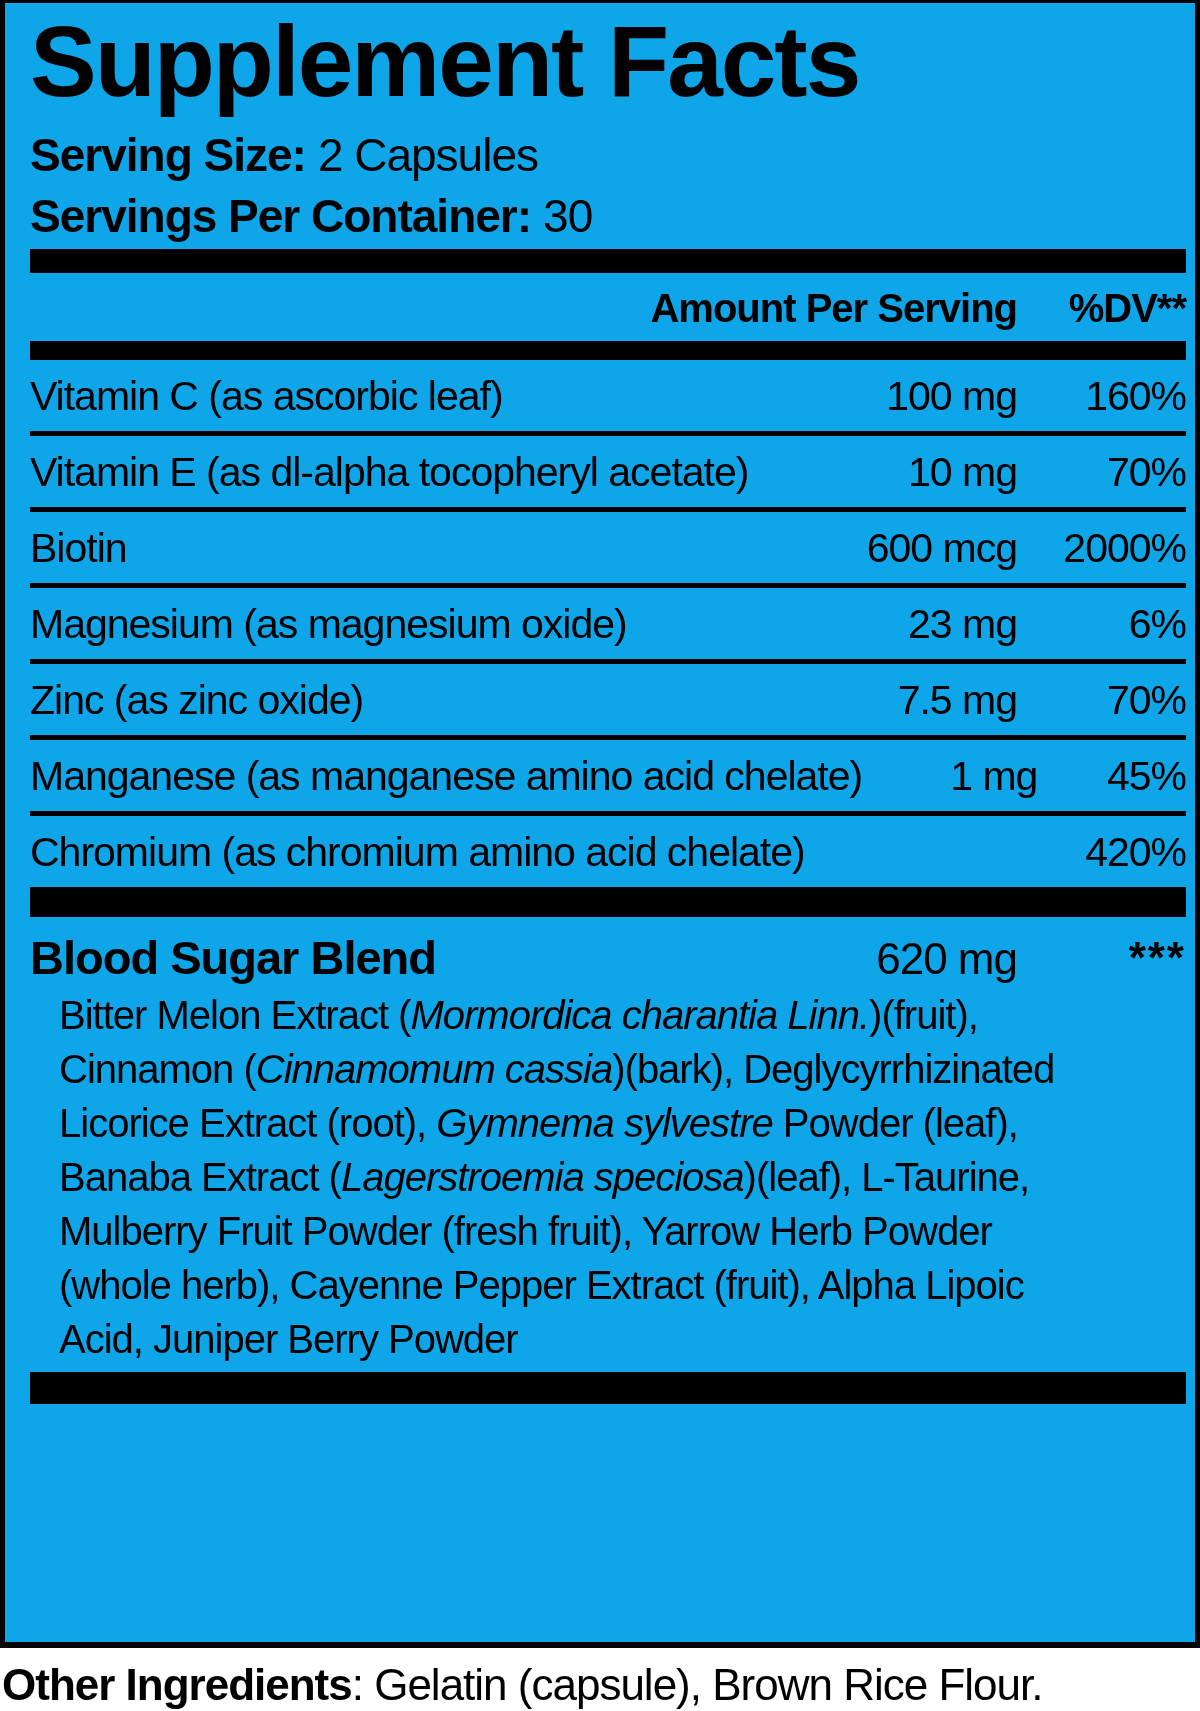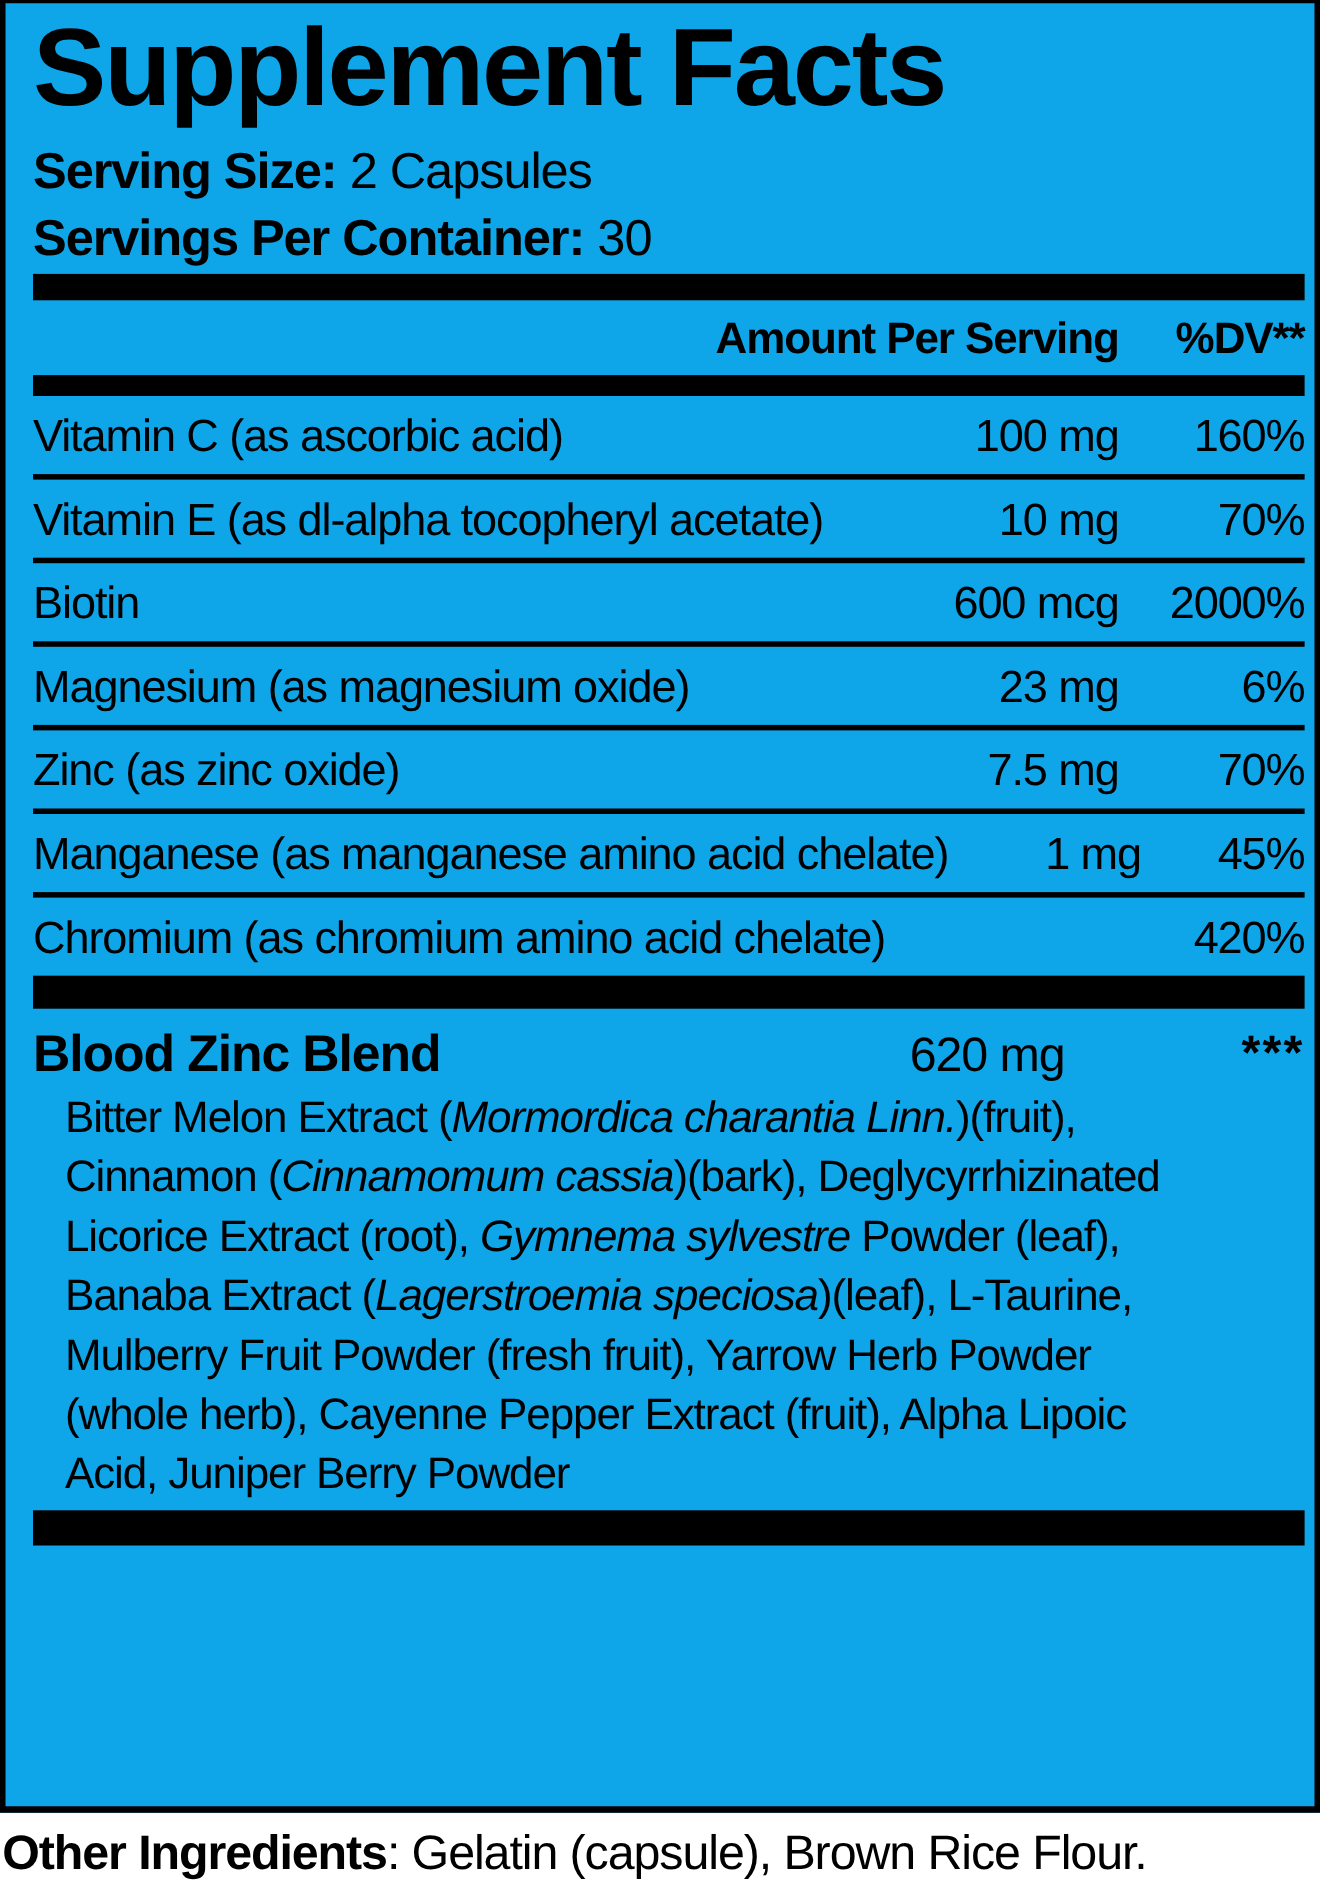--- a/index.html
+++ b/index.html
@@ -69,21 +69,21 @@
   .col-amount { width: 190px; text-align: right; white-space: nowrap; }
   .blend-row {
     display: flex;
     align-items: baseline;
     padding: 14px 0 0;
     font-size: 47px;
     line-height: 54px;
     letter-spacing: -1px;
   }
   .blend-name { flex: 1; font-weight: 700; white-space: nowrap; }
-  .blend-amount { width: 190px; text-align: left; font-size: 44px; white-space: nowrap; }
+  .blend-amount { width: 190px; text-align: right; font-size: 44px; white-space: nowrap; }
   .blend-dv {
     width: 169px; text-align: right;
     font-weight: 700; font-size: 44px;
     align-self: flex-start;
     letter-spacing: 2px;
     white-space: nowrap;
   }
   .blend-desc {
     margin: 2px 60px 0 29px;
     font-size: 40px;
@@ -126,21 +126,21 @@
   <div class="header-row">
     <div class="spacer"></div>
     <div class="h-amount">Amount Per Serving</div>
     <div class="col-dv">%DV**</div>
   </div>
 
   <div class="bar bar2"></div>
 
   <div class="rows">
     <div class="row">
-      <div class="col-name">Vitamin C (as ascorbic acid)</div>
+      <div class="col-name">Vitamin C (as ascorbic leaf)</div>
       <div class="col-amount">100 mg</div>
       <div class="col-dv">160%</div>
     </div>
     <div class="row">
       <div class="col-name">Vitamin E (as dl-alpha tocopheryl acetate)</div>
       <div class="col-amount">10 mg</div>
       <div class="col-dv">70%</div>
     </div>
     <div class="row">
       <div class="col-name">Biotin</div>
@@ -164,21 +164,21 @@
     </div>
     <div class="row">
       <div class="col-name">Chromium (as chromium amino acid chelate)</div>
       <div class="col-dv">420%</div>
     </div>
   </div>
 
   <div class="bar bar3"></div>
 
   <div class="blend-row">
-    <div class="blend-name">Blood Zinc Blend</div>
+    <div class="blend-name">Blood Sugar Blend</div>
     <div class="blend-amount">620 mg</div>
     <div class="blend-dv">***</div>
   </div>
 
   <div class="blend-desc"><span>Bitter Melon Extract (</span><i>Mormordica charantia Linn.</i><span>)(fruit), Cinnamon (</span><i>Cinnamomum cassia</i><span>)(bark), Deglycyrrhizinated Licorice Extract (root), </span><i>Gymnema sylvestre</i><span> Powder (leaf), Banaba Extract (</span><i>Lagerstroemia speciosa</i><span>)(leaf), L-Taurine, Mulberry Fruit Powder (fresh fruit), Yarrow Herb Powder (whole herb), Cayenne Pepper Extract (fruit), Alpha Lipoic Acid, Juniper Berry Powder</span></div>
 
   <div class="bar bar4"></div>
 
 
 </div>

